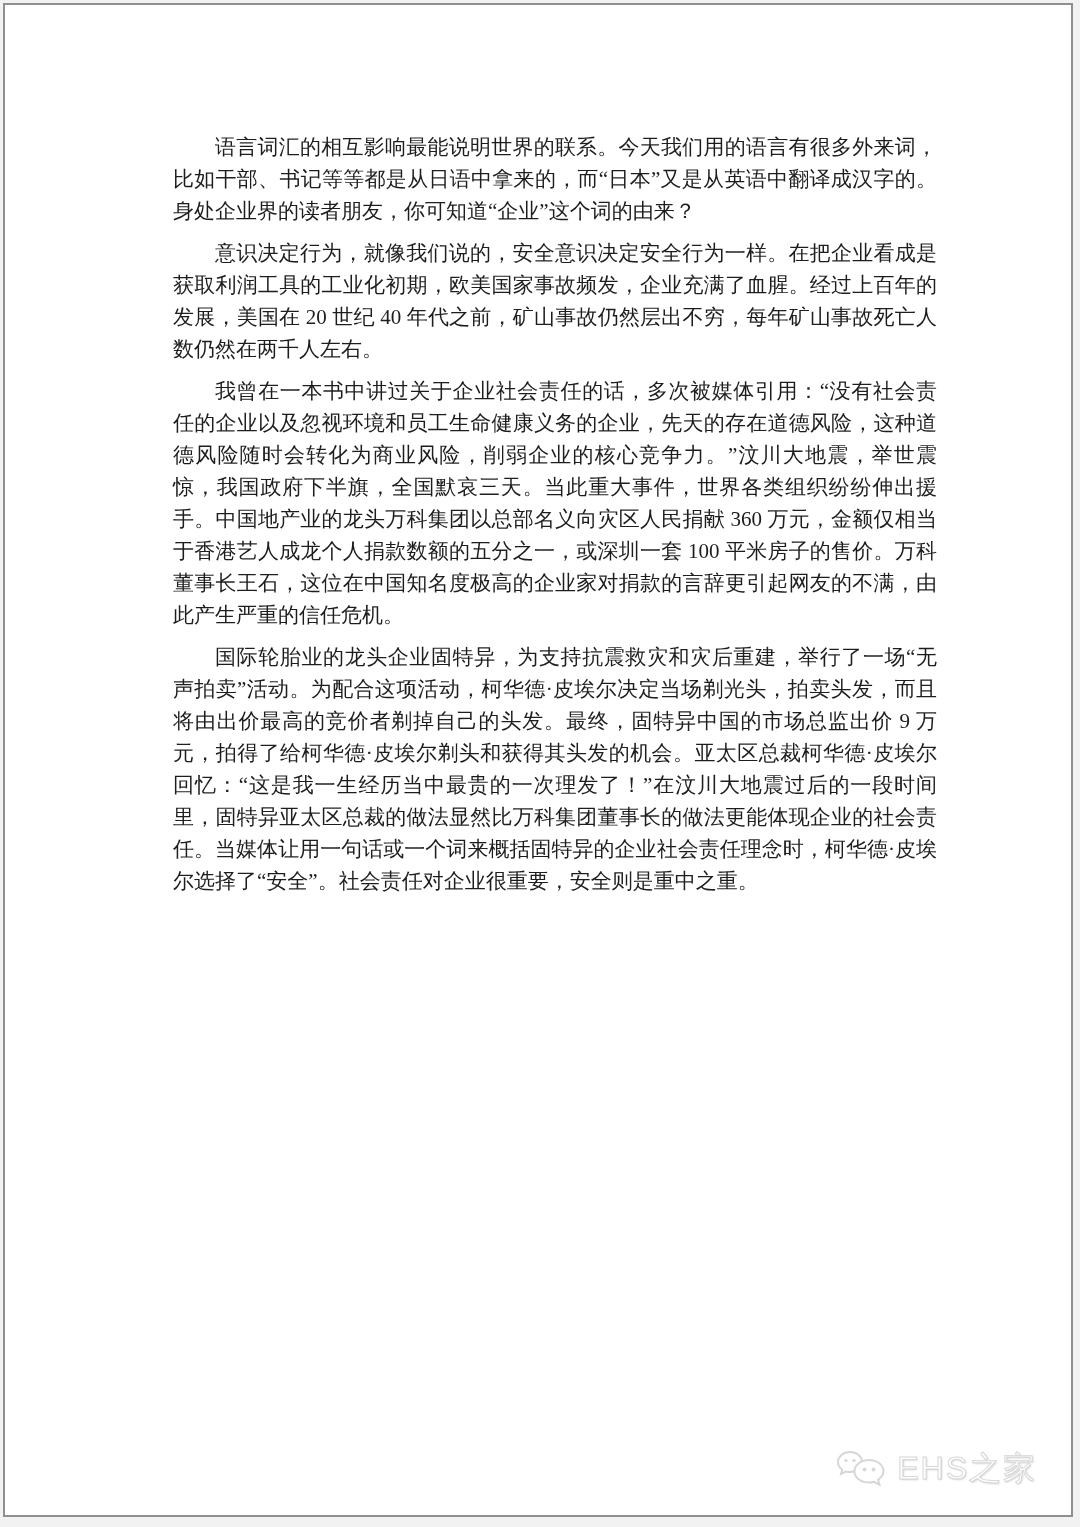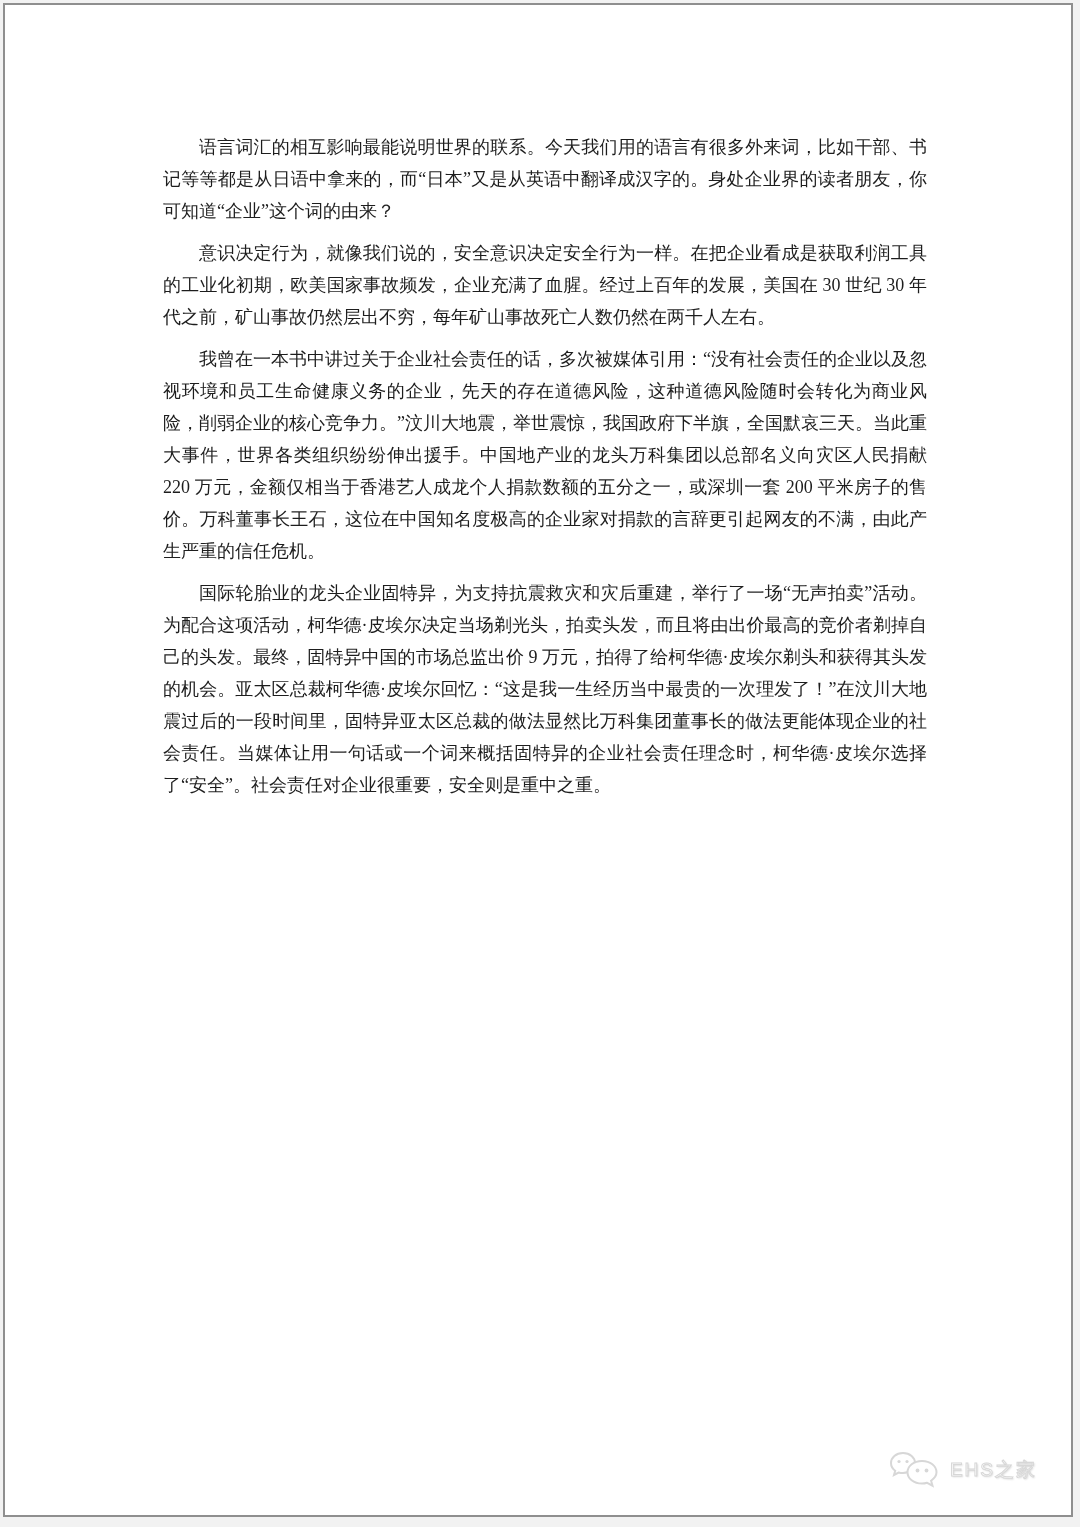--- a/index.html
+++ b/index.html
@@ -19,60 +19,60 @@
     left: 3px;
     top: 3px;
     width: 1070px;
     height: 1514px;
     border: 2px solid #8f8f8f;
     background: #ffffff;
     box-sizing: border-box;
   }
   .article {
     position: absolute;
-    left: 158px;
+    left: 168px;
     top: 126px;
     width: 764px;
     color: #1d1d1d;
-    font-size: 18px;
+    font-size: 21px;
     line-height: 32px;
     text-align: justify;
   }
   .article p {
     margin: 0 0 10px 0;
     text-indent: 2em;
   }
   .watermark {
     position: absolute;
     right: 34px;
     bottom: 24px;
     display: flex;
     align-items: center;
     gap: 9px;
   }
   .watermark .wm-text {
     font-family: "Liberation Sans", "DejaVu Sans", sans-serif;
-    font-size: 19px;
+    font-size: 32px;
     letter-spacing: 2px;
     color: #ffffff;
     -webkit-text-stroke: 1px #d7d7d7;
     text-shadow: 1px 1px 2px #cfcfcf;
   }
   .watermark svg {
     display: block;
   }
 </style>
 </head>
 <body>
 
 <div class="frame">
   <div class="article">
       <p>语言词汇的相互影响最能说明世界的联系。今天我们用的语言有很多外来词，比如干部、书记等等都是从日语中拿来的，而“日本”又是从英语中翻译成汉字的。身处企业界的读者朋友，你可知道“企业”这个词的由来？</p>
-      <p>意识决定行为，就像我们说的，安全意识决定安全行为一样。在把企业看成是获取利润工具的工业化初期，欧美国家事故频发，企业充满了血腥。经过上百年的发展，美国在 30 世纪 30 年代之前，矿山事故仍然层出不穷，每年矿山事故死亡人数仍然在两千人左右。</p>
-      <p>我曾在一本书中讲过关于企业社会责任的话，多次被媒体引用：“没有社会责任的企业以及忽视环境和员工生命健康义务的企业，先天的存在道德风险，这种道德风险随时会转化为商业风险，削弱企业的核心竞争力。”汶川大地震，举世震惊，我国政府下半旗，全国默哀三天。当此重大事件，世界各类组织纷纷伸出援手。中国地产业的龙头万科集团以总部名义向灾区人民捐献 220 万元，金额仅相当于香港艺人成龙个人捐款数额的五分之一，或深圳一套 200 平米房子的售价。万科董事长王石，这位在中国知名度极高的企业家对捐款的言辞更引起网友的不满，由此产生严重的信任危机。</p>
+      <p>意识决定行为，就像我们说的，安全意识决定安全行为一样。在把企业看成是获取利润工具的工业化初期，欧美国家事故频发，企业充满了血腥。经过上百年的发展，美国在 20 世纪 40 年代之前，矿山事故仍然层出不穷，每年矿山事故死亡人数仍然在两千人左右。</p>
+      <p>我曾在一本书中讲过关于企业社会责任的话，多次被媒体引用：“没有社会责任的企业以及忽视环境和员工生命健康义务的企业，先天的存在道德风险，这种道德风险随时会转化为商业风险，削弱企业的核心竞争力。”汶川大地震，举世震惊，我国政府下半旗，全国默哀三天。当此重大事件，世界各类组织纷纷伸出援手。中国地产业的龙头万科集团以总部名义向灾区人民捐献 360 万元，金额仅相当于香港艺人成龙个人捐款数额的五分之一，或深圳一套 100 平米房子的售价。万科董事长王石，这位在中国知名度极高的企业家对捐款的言辞更引起网友的不满，由此产生严重的信任危机。</p>
       <p>国际轮胎业的龙头企业固特异，为支持抗震救灾和灾后重建，举行了一场“无声拍卖”活动。为配合这项活动，柯华德·皮埃尔决定当场剃光头，拍卖头发，而且将由出价最高的竞价者剃掉自己的头发。最终，固特异中国的市场总监出价 9 万元，拍得了给柯华德·皮埃尔剃头和获得其头发的机会。亚太区总裁柯华德·皮埃尔回忆：“这是我一生经历当中最贵的一次理发了！”在汶川大地震过后的一段时间里，固特异亚太区总裁的做法显然比万科集团董事长的做法更能体现企业的社会责任。当媒体让用一句话或一个词来概括固特异的企业社会责任理念时，柯华德·皮埃尔选择了“安全”。社会责任对企业很重要，安全则是重中之重。</p>
     </div>
 
   <div class="watermark">
     <svg width="52" height="42" viewBox="0 0 52 42">
       <g fill="#ffffff" stroke="#d7d7d7" stroke-width="2">
 
         <path d="M14 4 C7 4 2 8.5 2 14 C2 17.2 3.6 19.9 6.2 21.7 L5 26 L9.6 23.5 C11 23.9 12.5 24.1 14 24.1 C21 24.1 26 19.5 26 14 C26 8.5 21 4 14 4 Z"></path>
 
         <path d="M33 12 C24.7 12 18.5 17 18.5 23.3 C18.5 29.6 24.7 34.6 33 34.6 C34.8 34.6 36.5 34.3 38.1 33.8 L43.5 36.7 L42.1 31.7 C45.1 29.6 47.5 26.7 47.5 23.3 C47.5 17 41.3 12 33 12 Z"></path>

